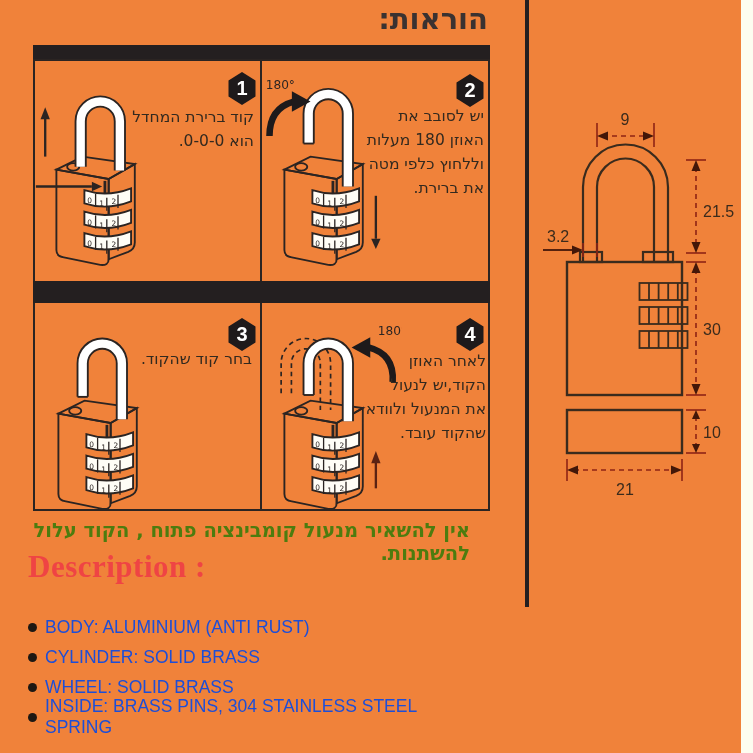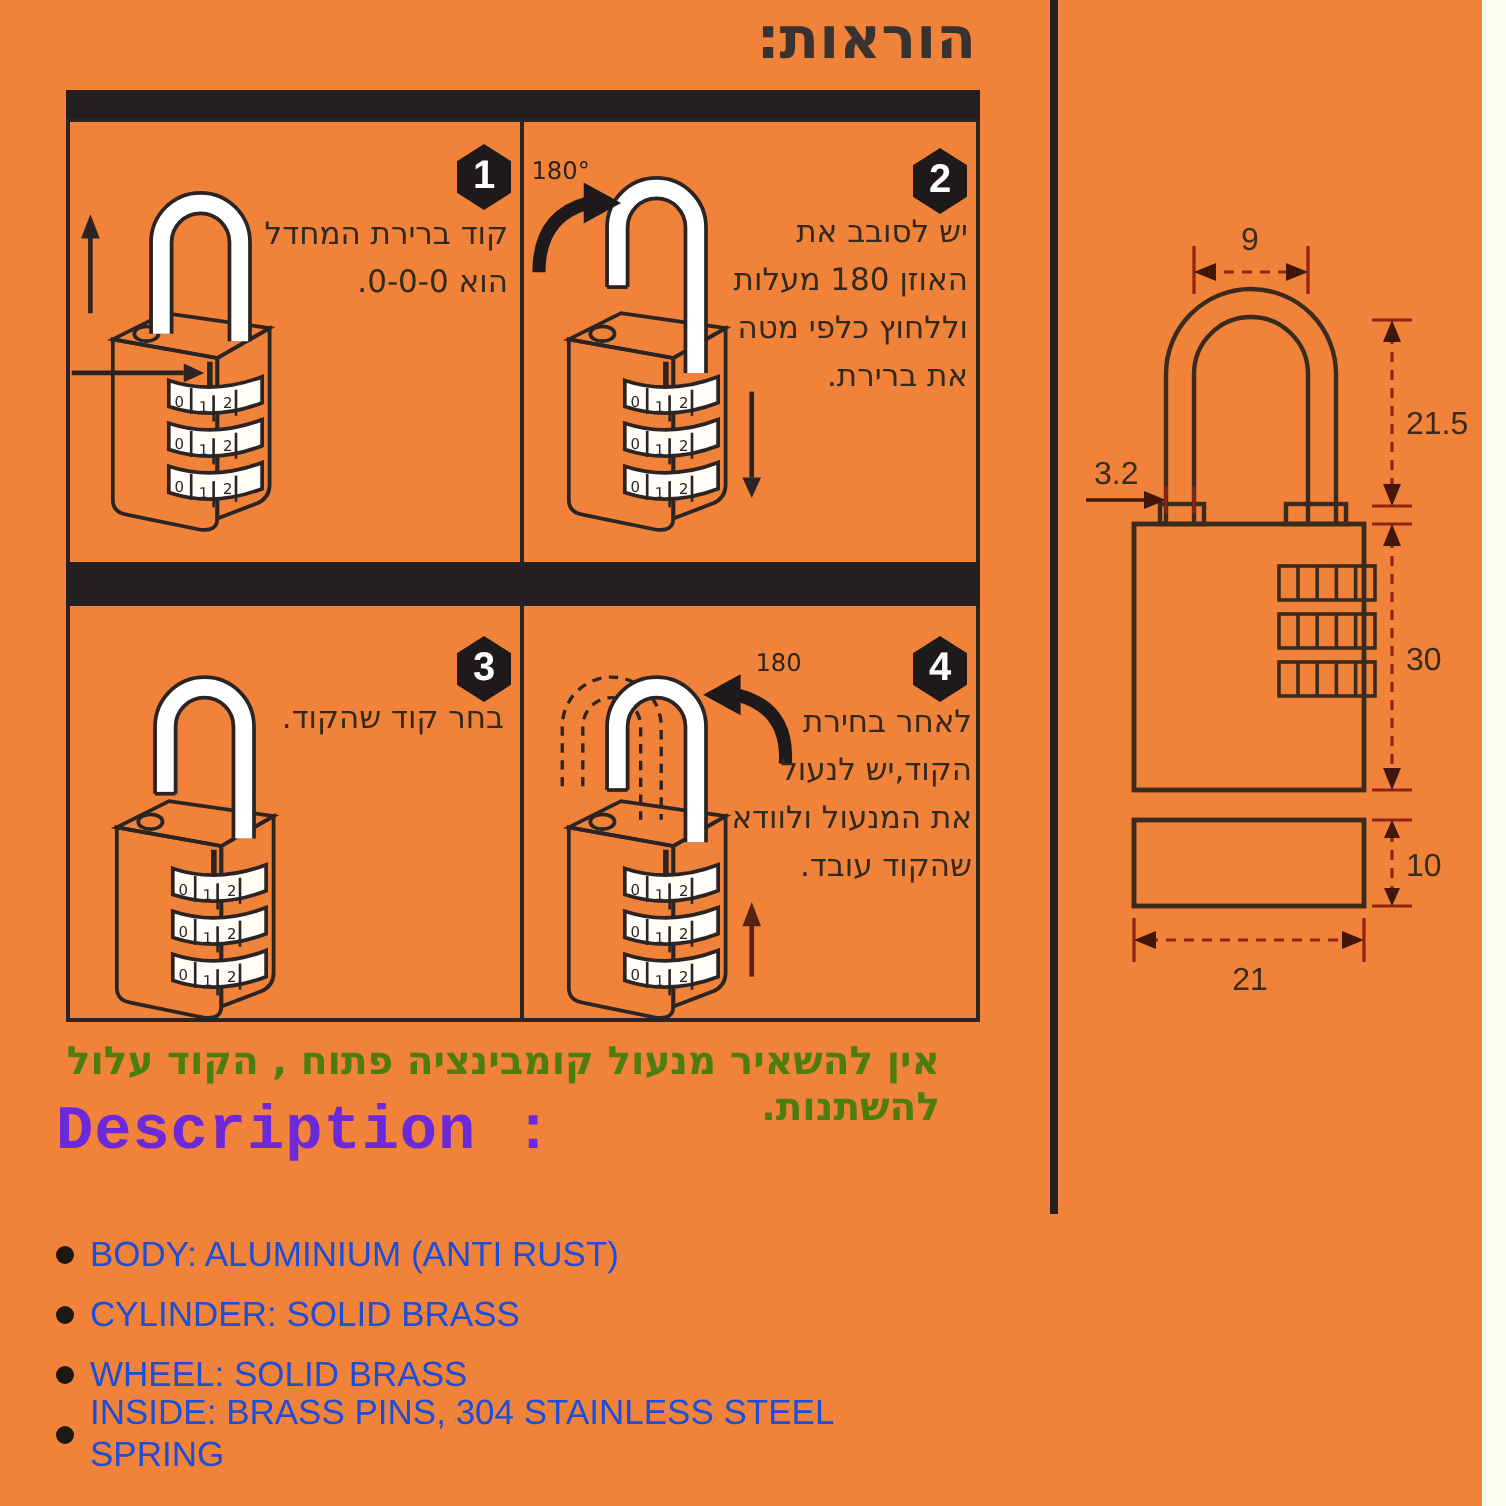--- a/index.html
+++ b/index.html
@@ -14,22 +14,22 @@
   .col-div{left:260px;top:59px;width:2px;height:452px;background:#2B2422;}
   .mid-bar{left:33px;top:281px;width:457px;height:22px;background:#241F20;}
   .v-div{left:525px;top:0;width:4px;height:607px;background:#241F20;}
   .badge{width:30px;height:33px;background:#1E1A1B;color:#FFFFFF;
          clip-path:polygon(50% 0,95% 26%,95% 74%,50% 100%,5% 74%,5% 26%);
          display:flex;align-items:center;justify-content:center;
          font-size:20px;font-weight:bold;font-family:"Liberation Sans",sans-serif;}
   .step-text{direction:rtl;text-align:right;font-size:15.5px;line-height:24px;color:#32291F;}
   .warning{left:28px;top:519px;width:442px;direction:rtl;text-align:right;
            font-size:19.5px;font-weight:bold;color:#4d7c0f;}
-  .desc-heading{left:28px;top:549px;font-family:Liberation Mono, monospace;
-                font-size:31px;font-weight:bold;color:#6d28d9;letter-spacing:.5px;}
+  .desc-heading{left:28px;top:549px;font-family:Liberation Serif, serif;
+                font-size:31px;font-weight:bold;color:#ef4444;letter-spacing:.5px;}
   .bullets{left:28px;top:612px;width:460px;list-style:none;margin:0;padding:0;
            font-family:"Liberation Sans",sans-serif;font-size:17.5px;color:#1d4ed8;}
   .bullets li{display:flex;align-items:center;height:30px;}
   .dot{width:9px;height:9px;border-radius:50%;background:#1E1813;margin-right:8px;flex:0 0 auto;}
   svg{display:block;}
 </style>
 </head>
 <body>
 
 <div class="canvas">
@@ -163,21 +163,21 @@
     <text x="124" y="16" font-size="13" fill="#2B2422">180°</text>
     <g stroke="#5A2213" fill="#5A2213">
       <line x1="122" y1="180" x2="122" y2="150" stroke-width="2.5"></line>
       <polygon points="117,153 122,140 127,153" stroke="none"></polygon>
     </g>
   </svg>
   <div class="badge abs" style="left:455px;top:318px">
     <span>4</span>
   </div>
   <div class="step-text abs" style="left:360px;top:349px;width:126px">
-    <div>לאחר בחירת</div>
+    <div>לאחר האוזן</div>
     <div>הקוד,יש לנעול</div>
     <div>את המנעול ולוודא</div>
     <div>שהקוד עובד.</div>
   </div>
 
   <div class="v-div abs"></div>
 
   <svg class="abs" style="left:535px;top:95px" width="205" height="410" viewBox="0 0 205 410">
 
     <g stroke="#3A2B1D" stroke-width="2.2" fill="none">

